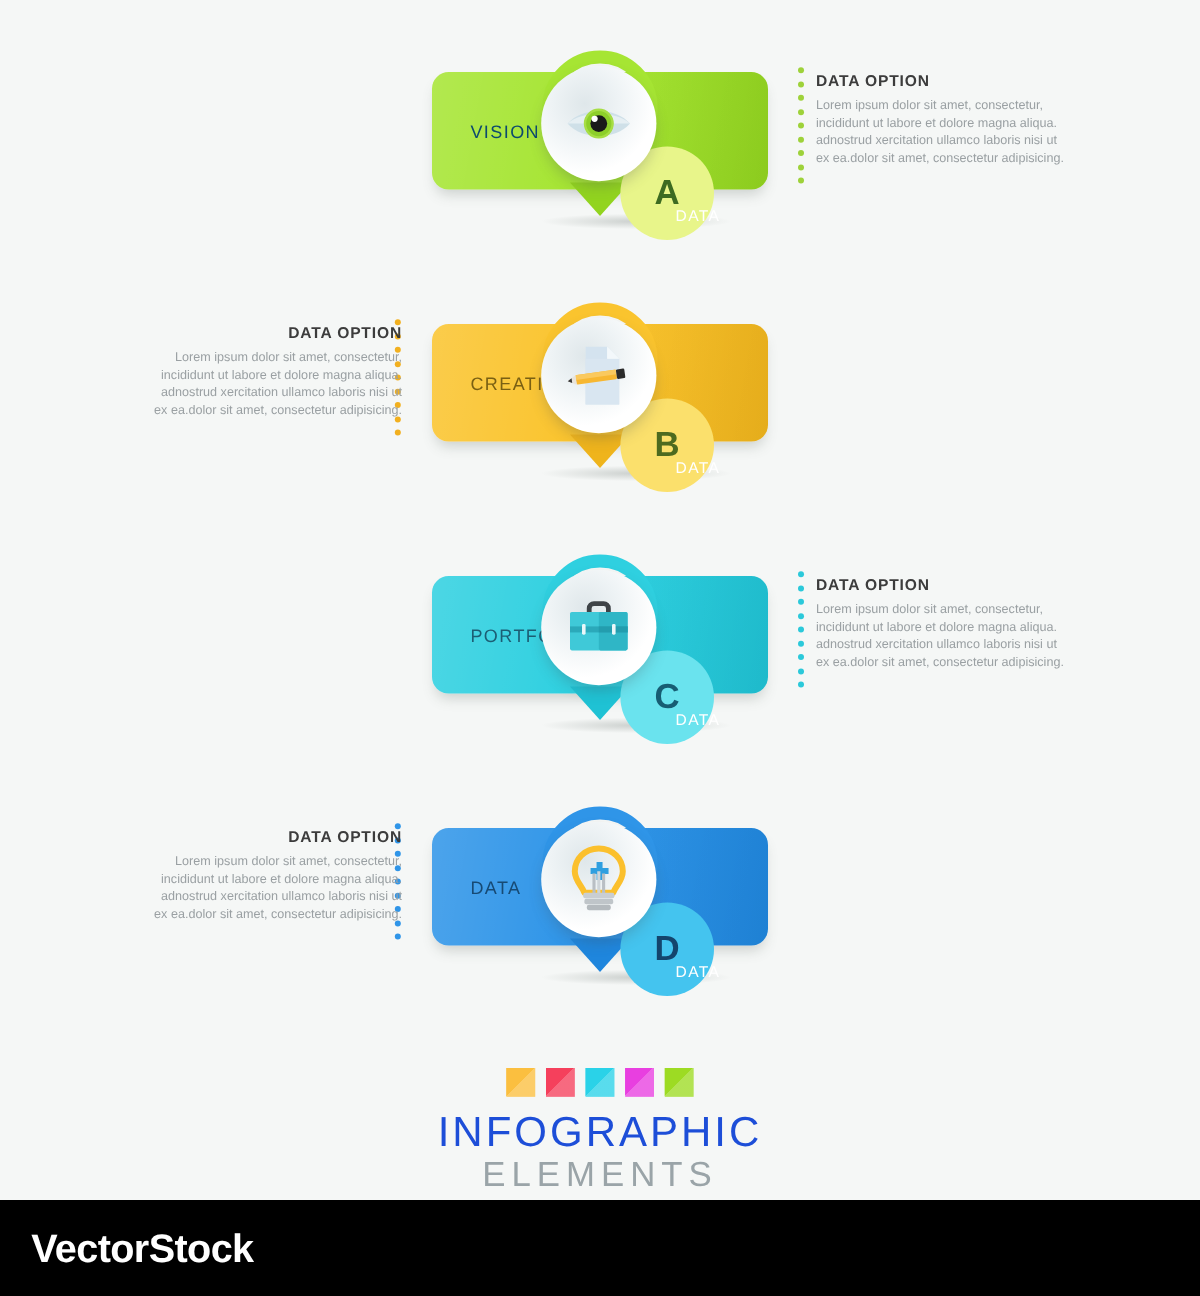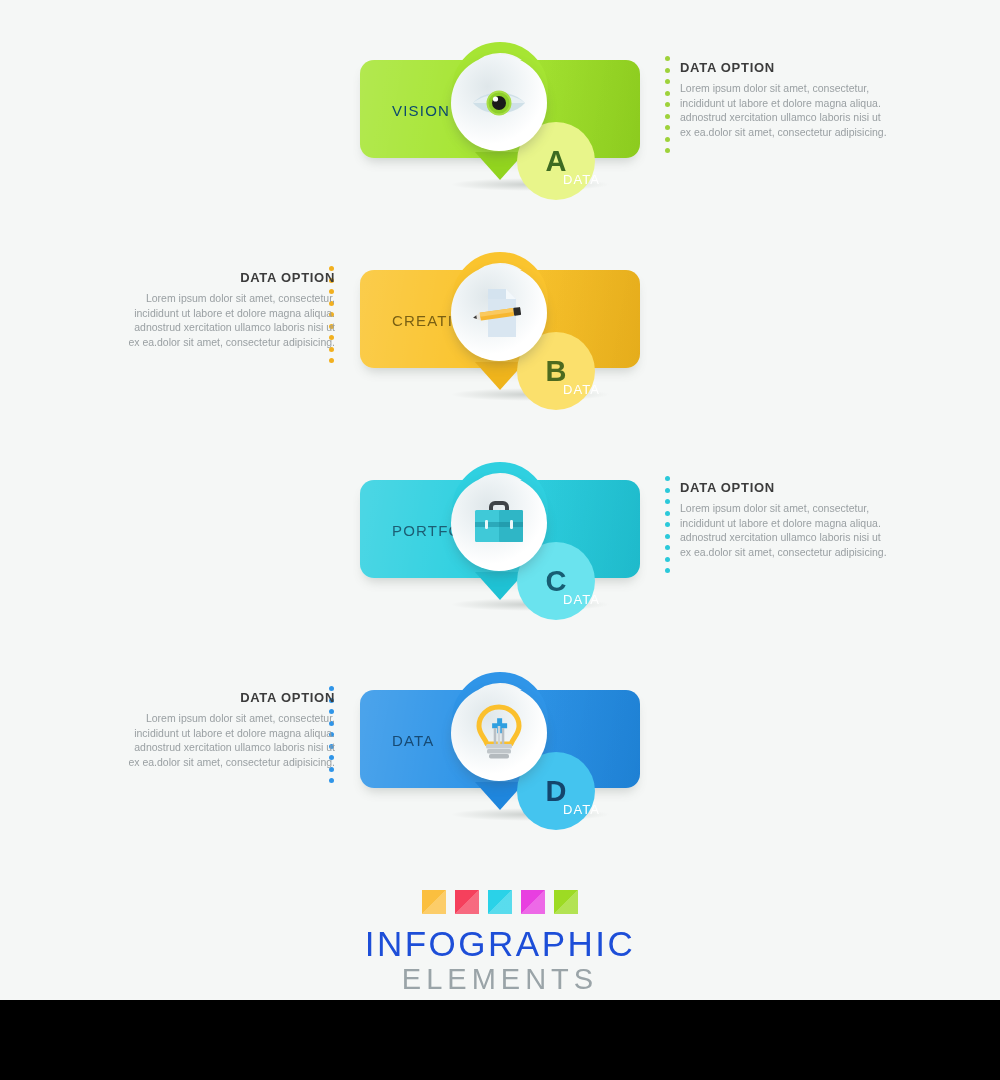--- a/index.html
+++ b/index.html
@@ -465,13 +465,14 @@
         <div class="swatch" style="background: linear-gradient(135deg, rgb(42, 210, 232) 0%, rgb(42, 210, 232) 48%, rgba(255, 255, 255, 0.22) 48%, rgba(255, 255, 255, 0.22) 100%), rgb(42, 210, 232);"></div>
         <div class="swatch" style="background: linear-gradient(135deg, rgb(232, 63, 224) 0%, rgb(232, 63, 224) 48%, rgba(255, 255, 255, 0.22) 48%, rgba(255, 255, 255, 0.22) 100%), rgb(232, 63, 224);"></div>
         <div class="swatch" style="background: linear-gradient(135deg, rgb(157, 219, 35) 0%, rgb(157, 219, 35) 48%, rgba(255, 255, 255, 0.22) 48%, rgba(255, 255, 255, 0.22) 100%), rgb(157, 219, 35);"></div>
       </div>
     <div class="brand-line1">INFOGRAPHIC</div>
     <div class="brand-line2">ELEMENTS</div>
   </div>
 </div>
 
 <div id="watermark">
+  <div id="wm-logo">VectorStock</div>
 </div>
 
 </body></html>

